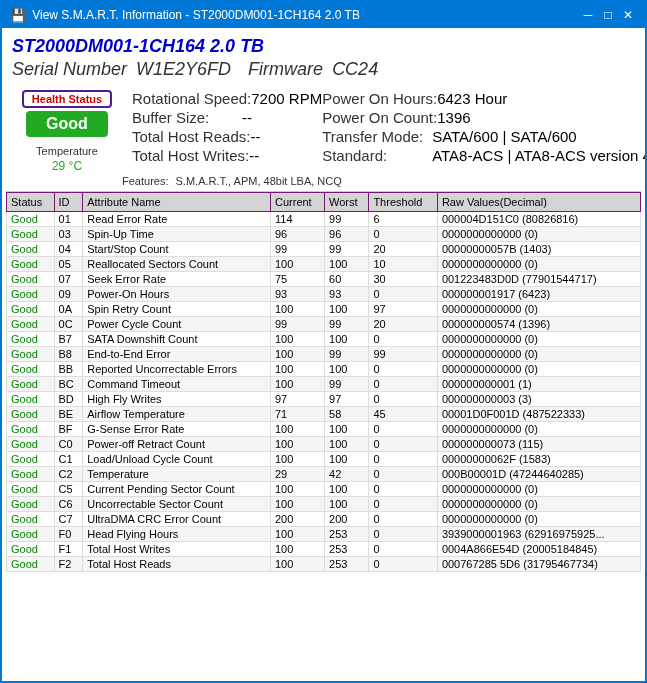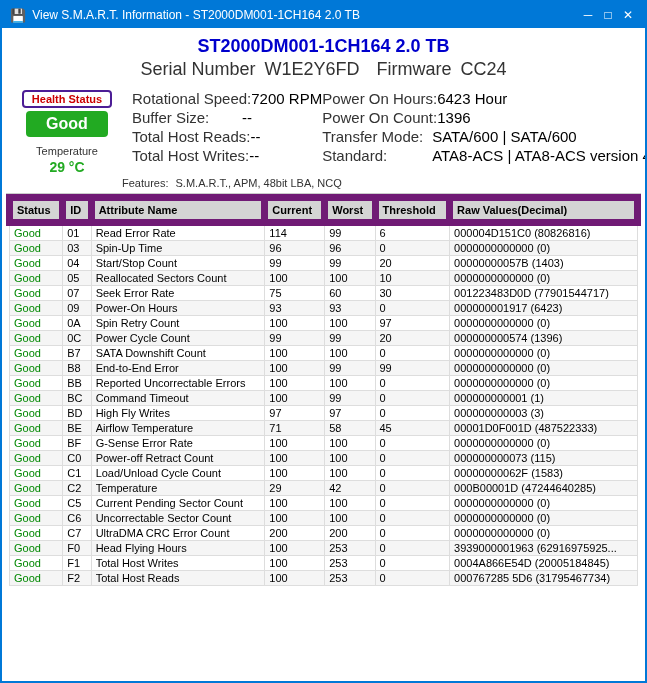--- a/index.html
+++ b/index.html
@@ -55,22 +55,22 @@
       justify-content: center;
     }
     .content-area {
       flex: 1;
       display: flex;
       flex-direction: column;
       overflow: hidden;
     }
     .header-section {
       padding: 8px 10px 4px;
-      text-align: center;
       flex-shrink: 0;
+      font-style: italic;
     }
     .drive-title {
       color: #0000cc;
       font-size: 18px;
       font-weight: bold;
       margin-bottom: 2px;
     }
     .drive-subtitle {
       color: #333;
       font-size: 18px;
@@ -108,22 +108,22 @@
       border-radius: 4px;
       margin-bottom: 4px;
     }
     .temp-label {
       font-size: 11px;
       color: #333;
       margin-bottom: 2px;
     }
     .temp-value {
       color: #22aa22;
-      font-size: 14px;
-      font-weight: bold;
+      font-size: 12px;
+      font-weight: normal;
     }
     .specs-section {
       flex: 1;
       display: grid;
       grid-template-columns: 1fr 1fr;
       gap: 0;
       padding: 0 0 0 10px;
       font-size: 15px;
     }
     .spec-row {
@@ -174,22 +174,22 @@
       width: 100%;
       border-collapse: collapse;
       font-size: 11px;
     }
     .smart-table thead tr {
       background: #d4d4d4;
     }
     .smart-table thead th {
       padding: 3px 4px;
       text-align: left;
-      border: 7px solid #701a75;
-      font-weight: bold;
+      border: 1px solid #701a75;
+      font-weight: normal;
       white-space: nowrap;
     }
     .smart-table tbody tr {
       background: white;
     }
     .smart-table tbody tr:nth-child(even) {
       background: #f5f5f5;
     }
     .smart-table tbody td {
       padding: 1px 4px;

